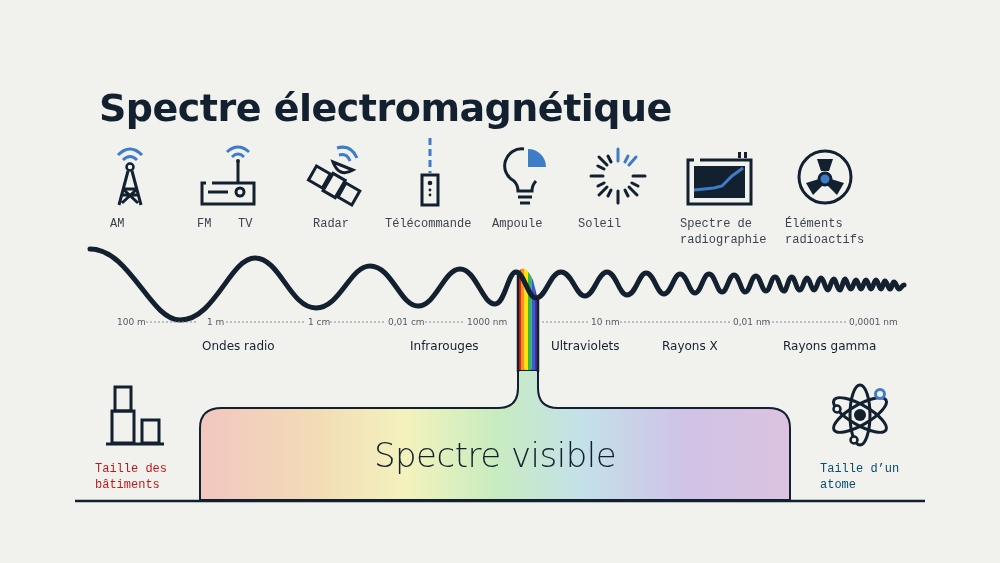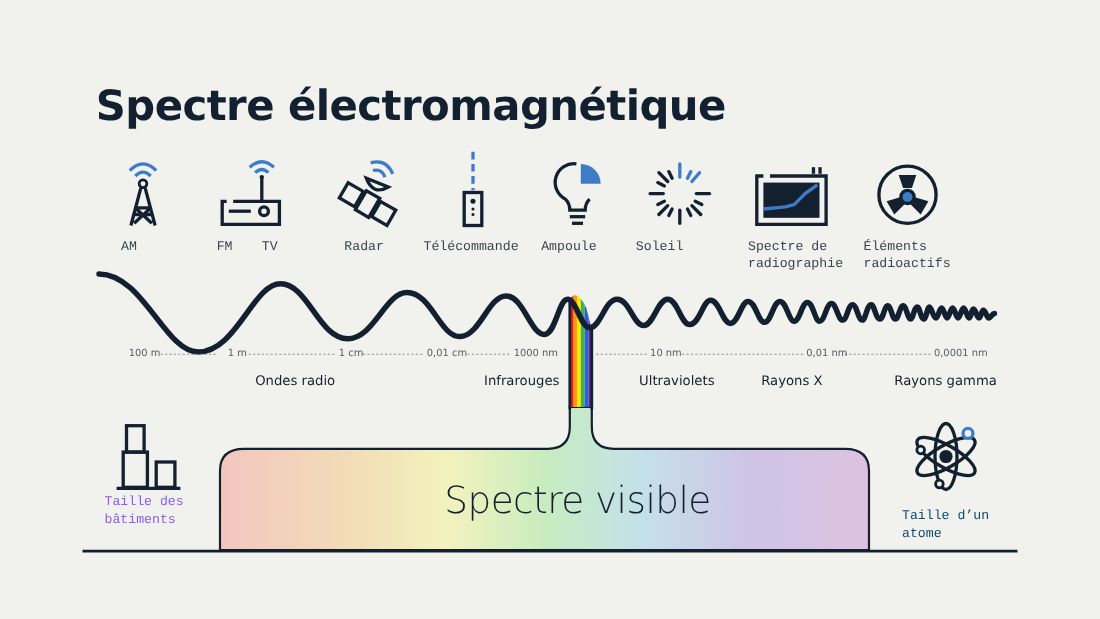--- a/index.html
+++ b/index.html
@@ -1,23 +1,23 @@
 <!DOCTYPE html>
 <html><head>
 <meta charset="utf-8">
 <style>
   html,body{margin:0;padding:0;}
   body{width:1000px;height:563px;background:#f1f1ee;position:relative;overflow:hidden;font-family:"Liberation Sans","DejaVu Sans",sans-serif;color:#13202f;}
-  .title{position:absolute;left:83px;top:70px;font-family:"DejaVu Sans",sans-serif;font-weight:bold;font-size:38px;letter-spacing:-0.5px;color:#13202f;margin:4px;}
+  .title{position:absolute;left:83px;top:70px;font-family:"DejaVu Sans",sans-serif;font-weight:bold;font-size:38px;letter-spacing:-0.5px;color:#13202f;margin:16px;}
   .icon{position:absolute;}
   .lbl{position:absolute;font-size:12px;color:#3b4450;text-align:left;line-height:16px;white-space:nowrap;font-family:Liberation Mono, monospace;}
   .scale{position:absolute;font-size:9px;color:#555c66;font-family:"DejaVu Sans",sans-serif;top:317px;white-space:nowrap;}
-  .band{position:absolute;font-size:12px;color:#13202f;top:339px;font-family:"DejaVu Sans",sans-serif;white-space:nowrap;margin-left:30px;}
+  .band{position:absolute;font-size:12px;color:#13202f;top:339px;font-family:"DejaVu Sans",sans-serif;white-space:nowrap;}
   svg{overflow:visible;}
-  .vis-label{position:absolute;left:200px;width:590px;top:435px;text-align:center;font-family:"DejaVu Sans",sans-serif;font-size:34px;font-weight:200;color:#13202f;letter-spacing:-0.5px;margin-left:30px;}
+  .vis-label{position:absolute;left:200px;width:590px;top:435px;text-align:center;font-family:"DejaVu Sans",sans-serif;font-size:34px;font-weight:200;color:#13202f;letter-spacing:-0.5px;}
 </style>
 </head>
 <body>
 
 <h1 class="title">Spectre électromagnétique</h1>
 
 <svg class="icon" style="left:110px;top:145px" width="40" height="62" viewBox="0 0 40 62">
   <path d="M8 10 Q20 -2 32 10" stroke="#3f7cc7" stroke-width="3" fill="none"></path>
   <path d="M13 15 Q20 8 27 15" stroke="#3f7cc7" stroke-width="3" fill="none"></path>
   <circle cx="20" cy="22" r="3.5" stroke="#13202f" stroke-width="2.5" fill="none"></circle>
@@ -167,21 +167,21 @@
 <div class="band" style="left:783px">Rayons gamma</div>
 
 <div class="vis-label">Spectre visible</div>
 
 <svg class="icon" style="left:106px;top:385px" width="60" height="62" viewBox="0 0 60 62">
   <rect x="9" y="2" width="16" height="24" stroke="#13202f" stroke-width="3" fill="none"></rect>
   <rect x="6" y="26" width="22" height="32" stroke="#13202f" stroke-width="3" fill="none"></rect>
   <rect x="36" y="35" width="17" height="23" stroke="#13202f" stroke-width="3" fill="none"></rect>
   <line x1="0" y1="59" x2="58" y2="59" stroke="#13202f" stroke-width="3"></line>
 </svg>
-<div class="lbl" style="left:95px;top:448px;width:80px;color:#8b5cf6"><span>Taille des</span><br><span>bâtiments</span></div>
+<div class="lbl" style="left:95px;top:461px;width:80px;color:#b91c1c"><span>Taille des</span><br><span>bâtiments</span></div>
 
 <svg class="icon" style="left:828px;top:382px" width="64" height="66" viewBox="0 0 64 66">
   <ellipse cx="32" cy="33" rx="10" ry="30" stroke="#13202f" stroke-width="3" fill="none"></ellipse>
   <ellipse cx="32" cy="33" rx="10" ry="30" stroke="#13202f" stroke-width="3" fill="none" transform="rotate(60 32 33)"></ellipse>
   <ellipse cx="32" cy="33" rx="10" ry="30" stroke="#13202f" stroke-width="3" fill="none" transform="rotate(-60 32 33)"></ellipse>
   <circle cx="32" cy="33" r="6" fill="#13202f"></circle>
   <circle cx="52" cy="12" r="4.5" stroke="#3f7cc7" stroke-width="3" fill="#f1f1ee"></circle>
   <circle cx="9" cy="27" r="3.5" stroke="#13202f" stroke-width="2.5" fill="#f1f1ee"></circle>
   <circle cx="26" cy="58" r="3.5" stroke="#13202f" stroke-width="2.5" fill="#f1f1ee"></circle>
 </svg>

